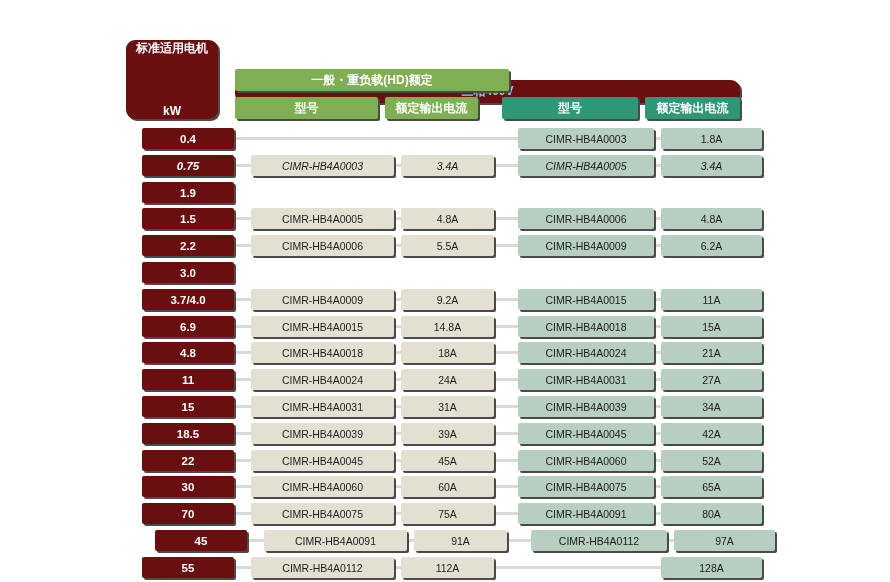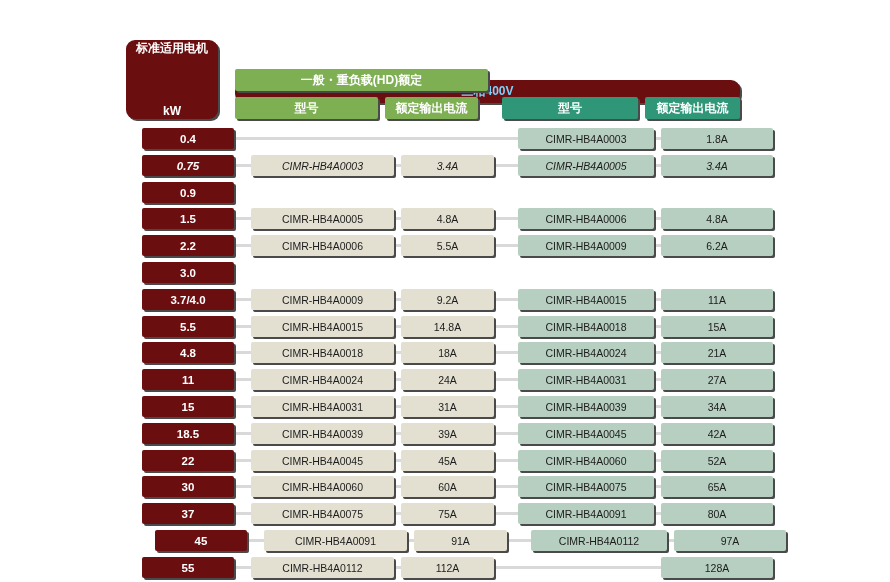--- a/index.html
+++ b/index.html
@@ -29,21 +29,21 @@
   }
   .sec, .colhead {
     position: absolute; height: 22px;
     color: #fff; font-size: 12px; font-weight: bold;
     display: flex; justify-content: center; align-items: center;
     border-radius: 2px;
     box-shadow: 2px 2px 0 var(--shadow);
   }
   .hd-bg  { background: var(--hd-green); }
   .shd-bg { background: var(--shd-teal); }
-  .sec-hd      { left: 235px; top: 69px; width: 253px; }
+  .sec-hd      { left: 235px; top: 69px; width: 274px; }
   .sec-shd     { left: 502px; top: 69px; width: 238px; }
   .col-hd-model  { left: 235px; top: 97px; width: 143px; }
   .col-hd-cur    { left: 385px; top: 97px; width: 93px;  }
   .col-shd-model { left: 502px; top: 97px; width: 136px; }
   .col-shd-cur   { left: 645px; top: 97px; width: 95px;  }
   
   .row { position: absolute; left: 16px; top: 0; width: 890px; height: 21px; }
   .connector {
     position: absolute; top: 9px; height: 3px;
     background: var(--line); z-index: 0;
@@ -56,21 +56,21 @@
     font-size: 10.5px; color: #1c1c1c;
   }
   .kw-cell {
     left: 126px; width: 92px;
     background: var(--maroon); color: #ffffff;
     font-size: 11.5px; font-weight: bold;
   }
   .hd-model-cell  { left: 235px; width: 143px; background: var(--hd-cell); }
   .hd-cur-cell    { left: 385px; width: 93px;  background: var(--hd-cell); }
   .shd-model-cell { left: 502px; width: 136px; background: var(--shd-cell); }
-  .shd-cur-cell   { left: 645px; width: 112px;  background: var(--shd-cell); }
+  .shd-cur-cell   { left: 645px; width: 101px;  background: var(--shd-cell); }
 </style>
 </head>
 <body>
 
 <div class="page" style="--maroon: #6b0e10; --hd-green: #7eb053; --shd-teal: #2f9778; --hd-cell: #e3e0d1; --shd-cell: #b7cfc0; --line: #d9d9d9; --shadow: #4a4a4a;">
 
   <div class="kw-header">
     <div>标准适用电机</div>
     <div>kW</div>
   </div>
@@ -93,21 +93,21 @@
       </div>
       <div class="row" style="top: 155px; font-style: italic;">
         <div class="connector" style="left: 218px; width: 432px;"></div>
         <div class="cell kw-cell">0.75</div>
         <div class="cell hd-model-cell">CIMR-HB4A0003</div>
         <div class="cell hd-cur-cell">3.4A</div>
         <div class="cell shd-model-cell">CIMR-HB4A0005</div>
         <div class="cell shd-cur-cell">3.4A</div>
       </div>
       <div class="row" style="top: 182px;">
-        <div class="cell kw-cell">0.9</div>
+        <div class="cell kw-cell">1.9</div>
       </div>
       <div class="row" style="top: 208px;">
         <div class="connector" style="left: 218px; width: 432px;"></div>
         <div class="cell kw-cell">1.5</div>
         <div class="cell hd-model-cell">CIMR-HB4A0005</div>
         <div class="cell hd-cur-cell">4.8A</div>
         <div class="cell shd-model-cell">CIMR-HB4A0006</div>
         <div class="cell shd-cur-cell">4.8A</div>
       </div>
       <div class="row" style="top: 235px;">
@@ -124,21 +124,21 @@
       <div class="row" style="top: 289px;">
         <div class="connector" style="left: 218px; width: 432px;"></div>
         <div class="cell kw-cell">3.7/4.0</div>
         <div class="cell hd-model-cell">CIMR-HB4A0009</div>
         <div class="cell hd-cur-cell">9.2A</div>
         <div class="cell shd-model-cell">CIMR-HB4A0015</div>
         <div class="cell shd-cur-cell">11A</div>
       </div>
       <div class="row" style="top: 316px;">
         <div class="connector" style="left: 218px; width: 432px;"></div>
-        <div class="cell kw-cell">5.5</div>
+        <div class="cell kw-cell">6.9</div>
         <div class="cell hd-model-cell">CIMR-HB4A0015</div>
         <div class="cell hd-cur-cell">14.8A</div>
         <div class="cell shd-model-cell">CIMR-HB4A0018</div>
         <div class="cell shd-cur-cell">15A</div>
       </div>
       <div class="row" style="top: 342px;">
         <div class="connector" style="left: 218px; width: 432px;"></div>
         <div class="cell kw-cell">4.8</div>
         <div class="cell hd-model-cell">CIMR-HB4A0018</div>
         <div class="cell hd-cur-cell">18A</div>
@@ -180,21 +180,21 @@
       <div class="row" style="top: 476px;">
         <div class="connector" style="left: 218px; width: 432px;"></div>
         <div class="cell kw-cell">30</div>
         <div class="cell hd-model-cell">CIMR-HB4A0060</div>
         <div class="cell hd-cur-cell">60A</div>
         <div class="cell shd-model-cell">CIMR-HB4A0075</div>
         <div class="cell shd-cur-cell">65A</div>
       </div>
       <div class="row" style="top: 503px;">
         <div class="connector" style="left: 218px; width: 432px;"></div>
-        <div class="cell kw-cell">37</div>
+        <div class="cell kw-cell">70</div>
         <div class="cell hd-model-cell">CIMR-HB4A0075</div>
         <div class="cell hd-cur-cell">75A</div>
         <div class="cell shd-model-cell">CIMR-HB4A0091</div>
         <div class="cell shd-cur-cell">80A</div>
       </div>
       <div class="row" style="top: 530px; margin-left: 13px;">
         <div class="connector" style="left: 218px; width: 432px;"></div>
         <div class="cell kw-cell">45</div>
         <div class="cell hd-model-cell">CIMR-HB4A0091</div>
         <div class="cell hd-cur-cell">91A</div>

